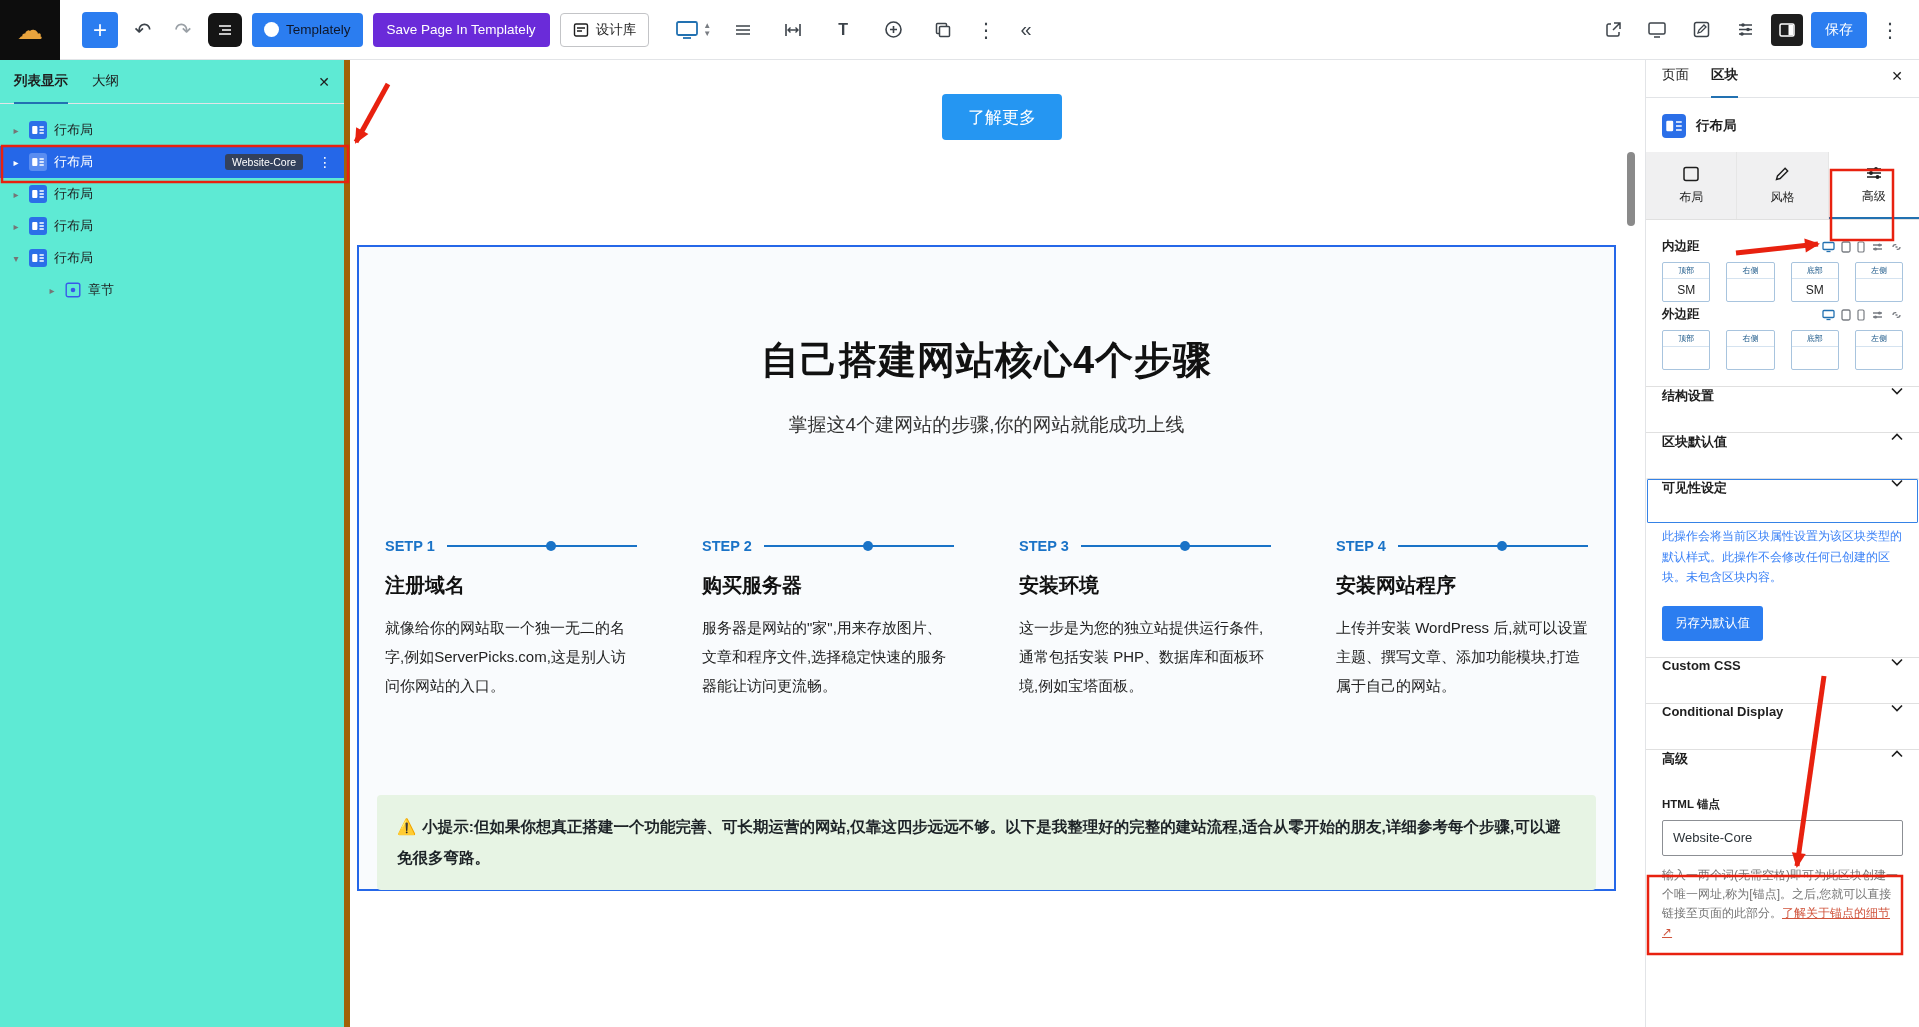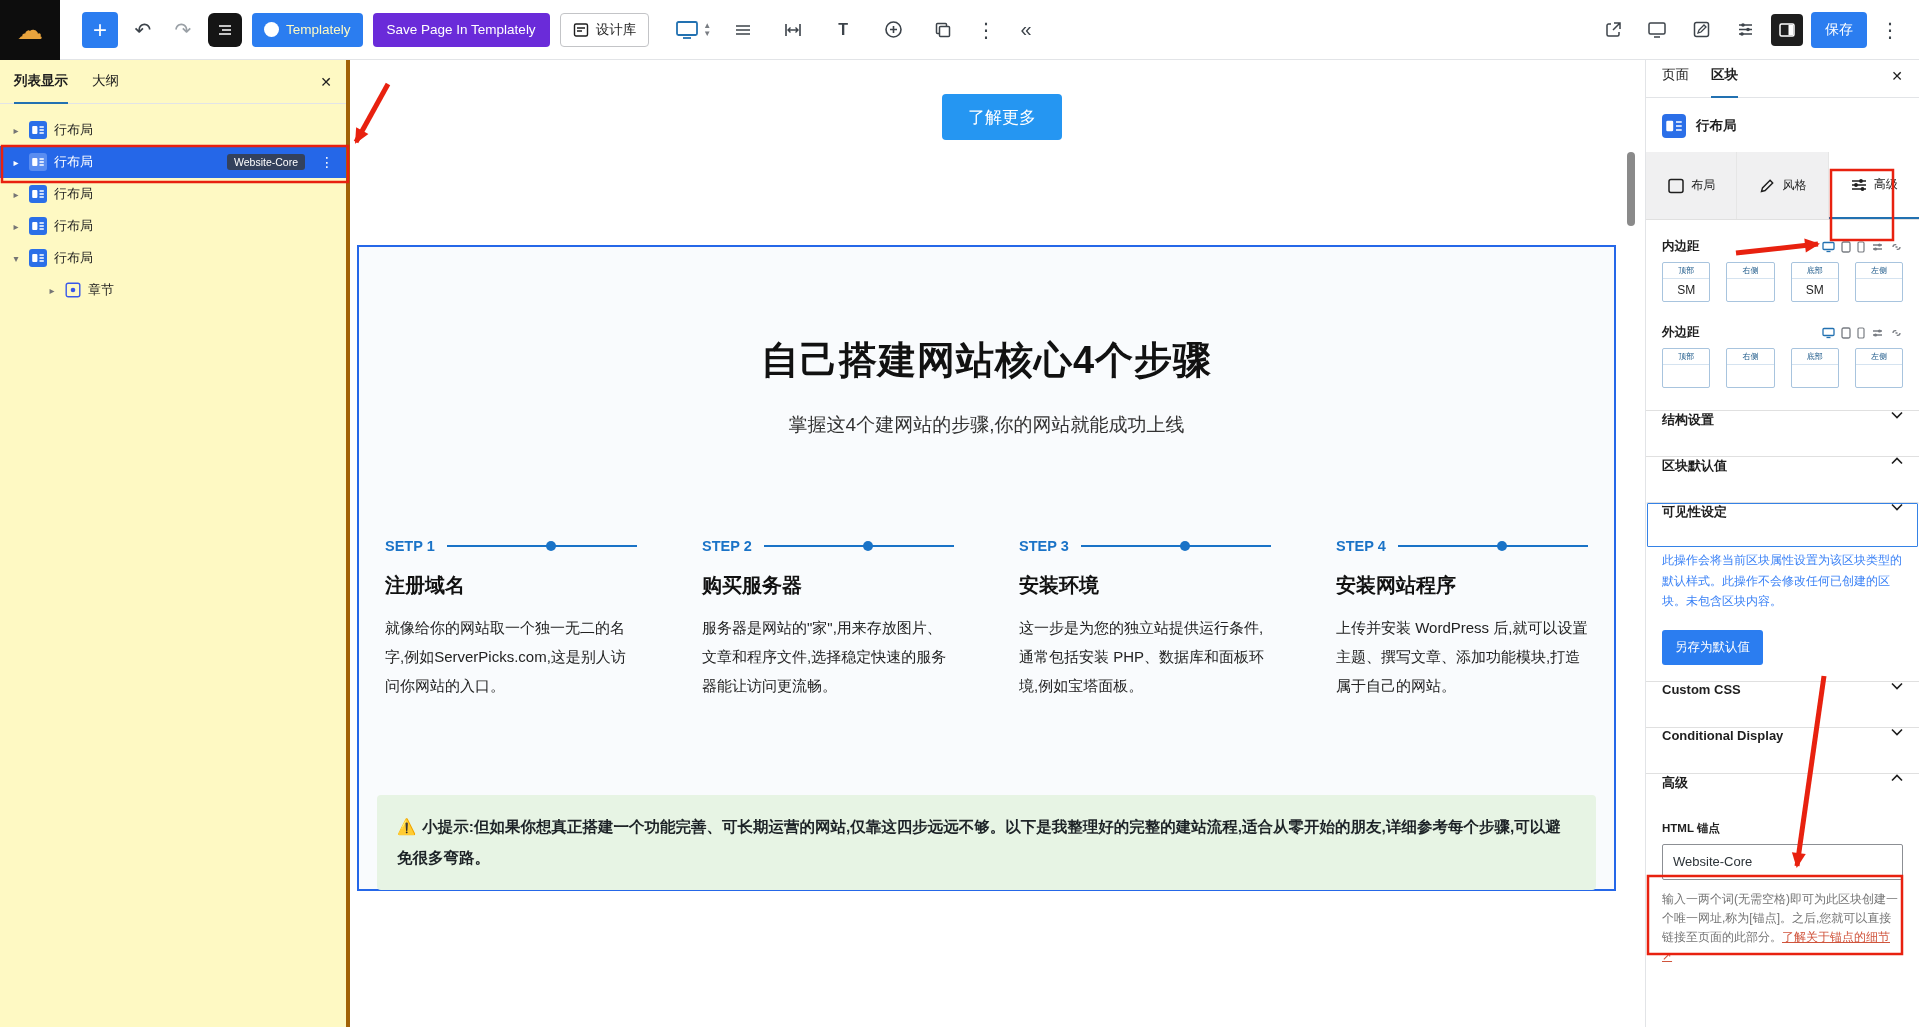--- a/index.html
+++ b/index.html
@@ -12,34 +12,34 @@
   .app{position:absolute;inset:0;}
 
   
   .topbar{position:absolute;top:0;left:0;right:0;height:60px;background:#fff;border-bottom:1px solid #e2e4e7;display:flex;align-items:center;gap:10px;z-index:10;}
   .logo{width:60px;height:60px;background:#0d0d0d;display:flex;align-items:center;justify-content:center;flex:0 0 60px;}
   .logo-glyph{color:#e8a33d;font-size:26px;line-height:1;}
   .tb-plus{width:36px;height:36px;margin-left:12px;background:var(--c-accent);color:#fff;border:none;border-radius:4px;font-size:24px;line-height:1;display:flex;align-items:center;justify-content:center;cursor:pointer;}
   .tb-glyph{width:30px;height:34px;display:flex;align-items:center;justify-content:center;font-size:20px;color:#3c434a;}
   .tb-glyph.dim{color:#9aa0a6;}
   .tb-listview{width:34px;height:34px;background:#151515;border:none;border-radius:6px;display:flex;align-items:center;justify-content:center;}
-  .btn-templately{height:34px;background:var(--c-accent);color:#fef9c3;border:none;border-radius:4px;padding:0 12px;font-size:13.5px;display:flex;align-items:center;gap:7px;font-family:inherit;}
+  .btn-templately{height:34px;background:var(--c-accent);color:#0f172a;border:none;border-radius:4px;padding:0 12px;font-size:13.5px;display:flex;align-items:center;gap:7px;font-family:inherit;}
   .t-dot{width:15px;height:15px;border-radius:50%;background:#fff;display:inline-block;}
   .btn-savein{height:34px;background:var(--c-purple);color:#fff;border:none;border-radius:4px;padding:0 14px;font-size:13.5px;font-family:inherit;}
   .btn-design{height:34px;background:#fff;border:1px solid #c3c4c7;border-radius:4px;padding:0 12px;font-size:13.5px;color:#1e1e1e;display:flex;align-items:center;gap:7px;font-family:inherit;}
   .resp{display:flex;align-items:center;gap:4px;margin-left:16px;}
   .chevs{display:flex;flex-direction:column;font-size:8px;color:#787c82;line-height:0.9;}
   .tb-iconbtn{width:36px;height:34px;display:flex;align-items:center;justify-content:center;color:#3c434a;background:none;border:none;font-size:17px;margin-left:4px;}
   .tb-right{margin-left:auto;display:flex;align-items:center;gap:8px;padding-right:14px;}
   .tb-right .tb-iconbtn{margin-left:0;}
   .panel-toggle{width:32px;height:32px;background:#1e1e1e;border:none;border-radius:4px;display:flex;align-items:center;justify-content:center;}
   .btn-save{height:36px;background:var(--c-accent);color:#fff;border:none;border-radius:4px;padding:0 14px;font-size:14px;font-family:inherit;}
 
   
-  .left-panel{position:absolute;top:60px;left:0;width:350px;bottom:0;background:#fef9c3;border-right:4px solid #a16207;}
+  .left-panel{position:absolute;top:60px;left:0;width:350px;bottom:0;background:#5eead4;border-right:6px solid #a16207;}
   .lp-head{height:44px;border-bottom:1px solid #e2e4e7;display:flex;align-items:center;padding:0 14px;gap:24px;}
   .lp-tab{font-size:13.5px;color:#1e1e1e;height:44px;display:flex;align-items:center;border-bottom:2px solid transparent;}
   .lp-tab.active{font-weight:700;border-bottom-color:var(--c-wpblue);}
   .lp-close{margin-left:auto;font-size:14px;color:#1e1e1e;background:none;border:none;}
   .tree{padding-top:10px;}
   .titem{height:32px;display:flex;align-items:center;padding:0 10px;gap:7px;font-size:13px;color:#1e1e1e;position:relative;}
   .tchev{width:12px;font-size:10px;color:#757575;flex:0 0 12px;text-align:center;}
   .tlabel{white-space:nowrap;}
   .titem.selected{background:var(--c-selection);color:#fff;}
   .titem.selected .tchev{color:#fff;}
@@ -67,27 +67,27 @@
 
   
   .right-panel{position:absolute;top:54px;right:0;width:274px;bottom:0;background:#fff;border-left:1px solid #e2e4e7;overflow:hidden;}
   .rp-head{height:44px;border-bottom:1px solid #e2e4e7;display:flex;align-items:center;padding:0 16px;gap:22px;}
   .rp-tab{font-size:13.5px;height:44px;display:flex;align-items:center;border-bottom:2px solid transparent;color:#1e1e1e;}
   .rp-tab.active{font-weight:700;border-bottom-color:var(--c-wpblue);}
   .rp-close{margin-left:auto;font-size:14px;background:none;border:none;color:#1e1e1e;}
   .blockrow{display:flex;align-items:center;gap:10px;padding:16px 16px 14px;}
   .blockname{font-size:13.5px;font-weight:700;}
   .settabs{display:flex;border-bottom:1px solid #e0e0e0;height:68px;}
-  .settab{flex:1;display:flex;flex-direction:row;align-items:center;justify-content:center;gap:6px;font-size:12px;color:#1e1e1e;background:#f0f0f1;border-right:1px solid #e6e6e6;}
+  .settab{flex:1;display:flex;flex-direction:column;align-items:center;justify-content:center;gap:6px;font-size:12px;color:#1e1e1e;background:#f0f0f1;border-right:1px solid #e6e6e6;}
   .settab.active{background:#fff;border-bottom:2px solid var(--c-wpblue);border-right:none;}
   .spacing{padding:18px 16px 0;}
   .sp-row{display:flex;align-items:center;margin-bottom:7px;}
   .sp-label{font-size:12.5px;font-weight:700;}
   .sp-icons{margin-left:auto;display:flex;align-items:center;gap:6px;}
-  .fields{display:grid;grid-template-columns:repeat(4,1fr);gap:16px;margin-bottom:22px;}
+  .fields{display:grid;grid-template-columns:repeat(4,1fr);gap:16px;margin-bottom:4px;}
   .field{border:1px solid #a8c4de;border-radius:2px;overflow:hidden;background:#fff;}
   .f-label{font-size:8px;color:#1e5a8a;text-align:center;padding:2px 0;border-bottom:1px solid #d5e3f0;}
   .f-value{height:22px;display:flex;align-items:center;justify-content:center;font-size:12px;color:#1e1e1e;}
   .acc-wrap{margin-top:16px;}
   .acc{height:46px;display:flex;align-items:flex-start;padding:0 16px;border-top:1px solid #e0e0e0;font-size:13px;font-weight:600;color:#1e1e1e;}
   .acc .acc-chev{margin-left:auto;}
   .acc.focused{outline:1.5px solid #3582e6;outline-offset:-2px;border-radius:2px;}
   .acc-body{padding:2px 16px 16px;}
   .def-desc{font-size:12px;color:#3b82f6;line-height:1.72;}
   .btn-default{margin-top:18px;background:var(--c-accent);color:#fff;border:none;border-radius:3px;padding:9px 13px;font-size:12.5px;font-family:inherit;}

